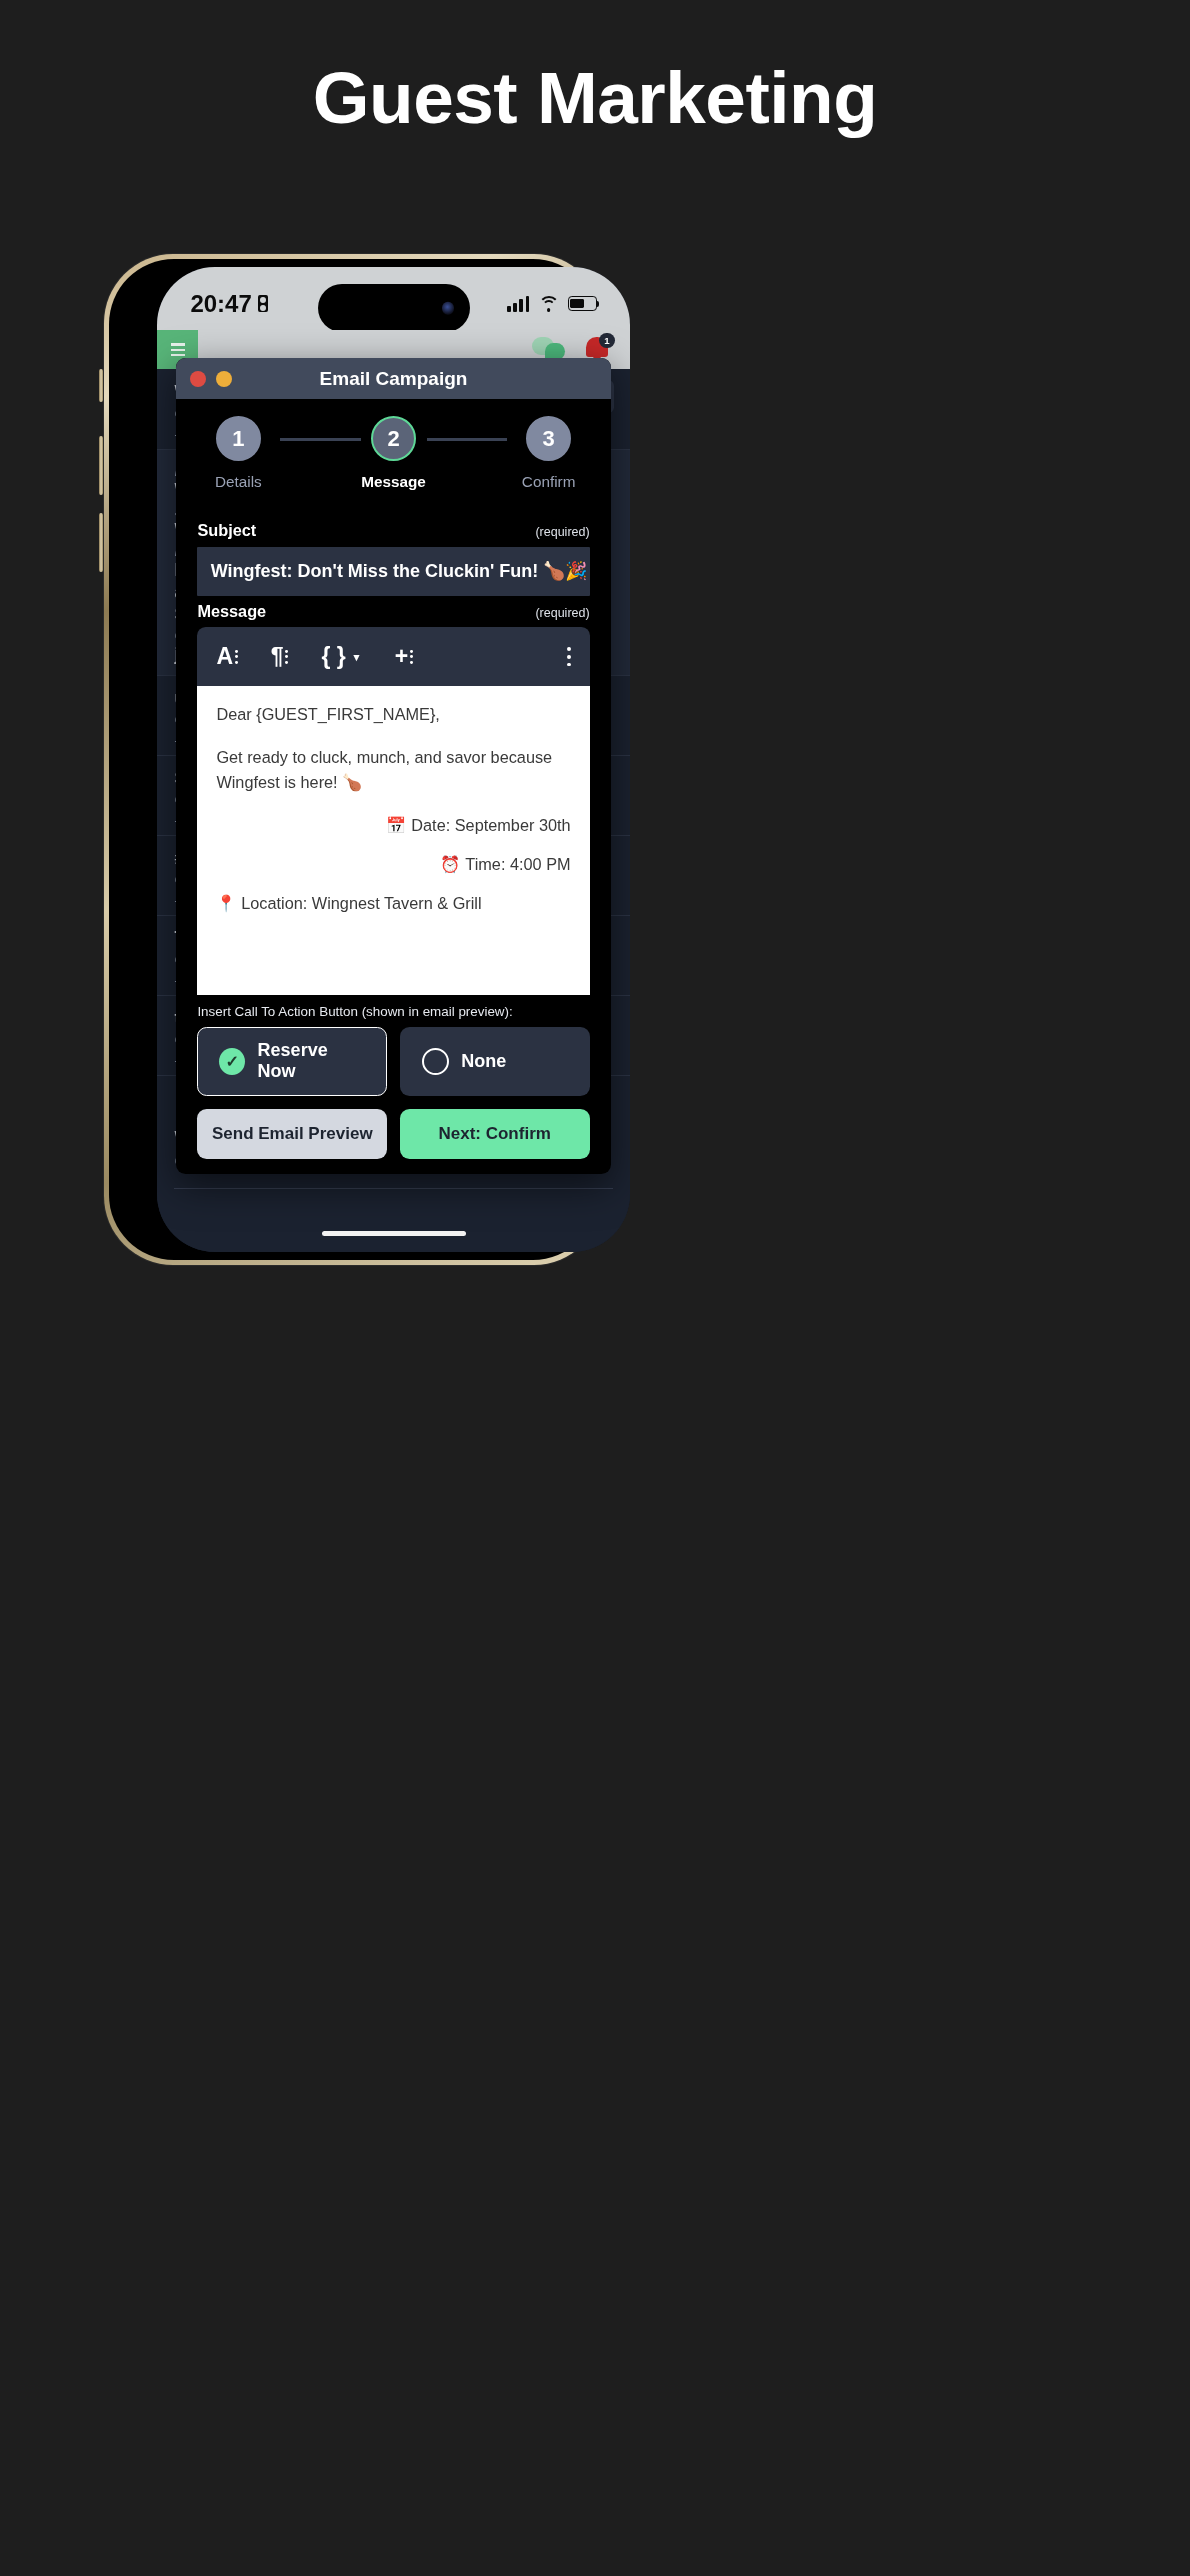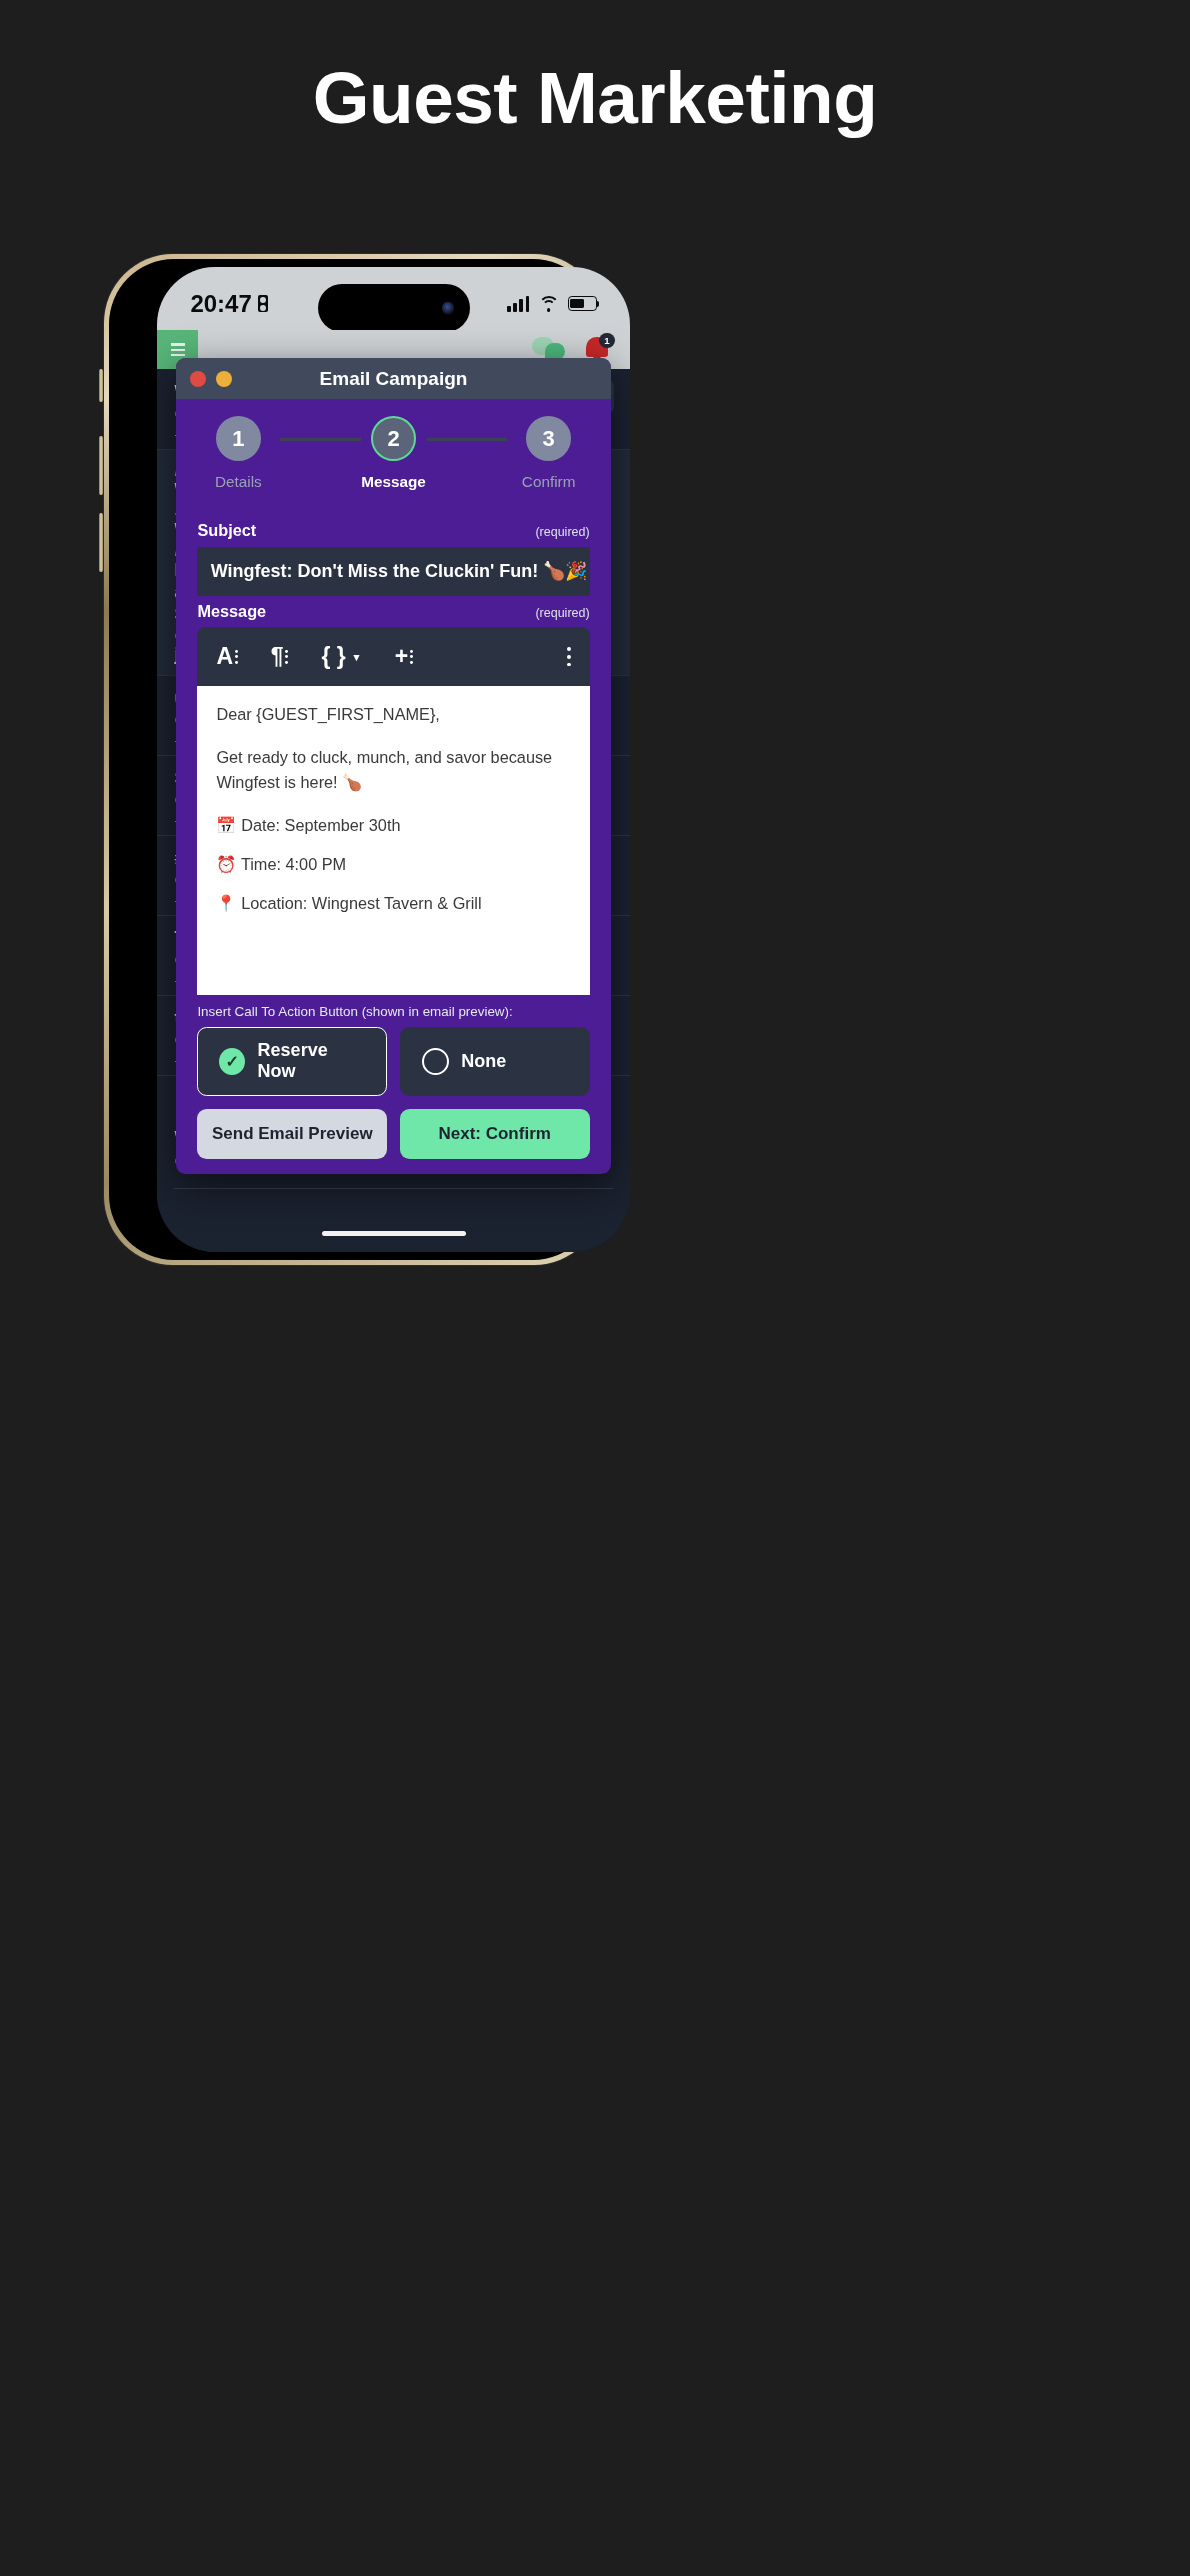--- a/index.html
+++ b/index.html
@@ -147,21 +147,21 @@
   .bg-sub { font-size: 14.4px; font-style: italic; color: #9aa3b4; line-height: 1.25;
     white-space: nowrap; overflow: hidden; }
   .bg-thumb {
     position: absolute; right: 15.3px; width: 56px; height: 33px;
     background: #2c3446; border-radius: 5.8px;
   }
 
   
   .modal {
     position: absolute; left: 19px; right: 19px; top: 91px;
-    background: #4c1d95;
+    background: #000000;
     border-radius: 9.6px;
     box-shadow: 0 11.5px 38px rgba(0,0,0,.55);
     overflow: hidden;
   }
   .modal-titlebar {
     position: relative; height: 41px; background: #414a5c;
     display: flex; align-items: center; padding: 0 13.4px;
   }
   .dots { display: flex; gap: 9.6px; }
   .dot { width: 16.3px; height: 16.3px; border-radius: 50%; }
@@ -218,21 +218,21 @@
   .tb-spacer { flex: 1; }
   .tb-more { display: inline-flex; flex-direction: column; gap: 3.8px; }
   .tb-more i { width: 3.8px; height: 3.8px; background: #fff; border-radius: 50%; display: block; }
 
   .editor-canvas {
     background: #ffffff; color: #3a3a3a;
     padding: 15.3px 19px 0 19px; height: 309px; overflow: hidden;
     font-size: 16.3px; line-height: 1.5;
   }
   .editor-canvas p { margin: 0 0 19px 0; }
-  .editor-canvas p.tight { margin-bottom: 14.4px; }
+  .editor-canvas p.tight { margin-bottom: 14.4px; text-align: right; }
 
   
   .cta-label { color: #e6e9ef; font-size: 13.4px; margin: 8.6px 0 7.7px 0; }
   .cta-row { display: flex; gap: 12.5px; }
   .cta-opt {
     flex: 1; background: #2b3242; border-radius: 9.6px;
     height: 69px; display: flex; align-items: center; gap: 12.5px; padding: 0 21px;
     color: #ffffff; font-size: 18px; font-weight: 700;
     border: 1.9px solid transparent;
   }

